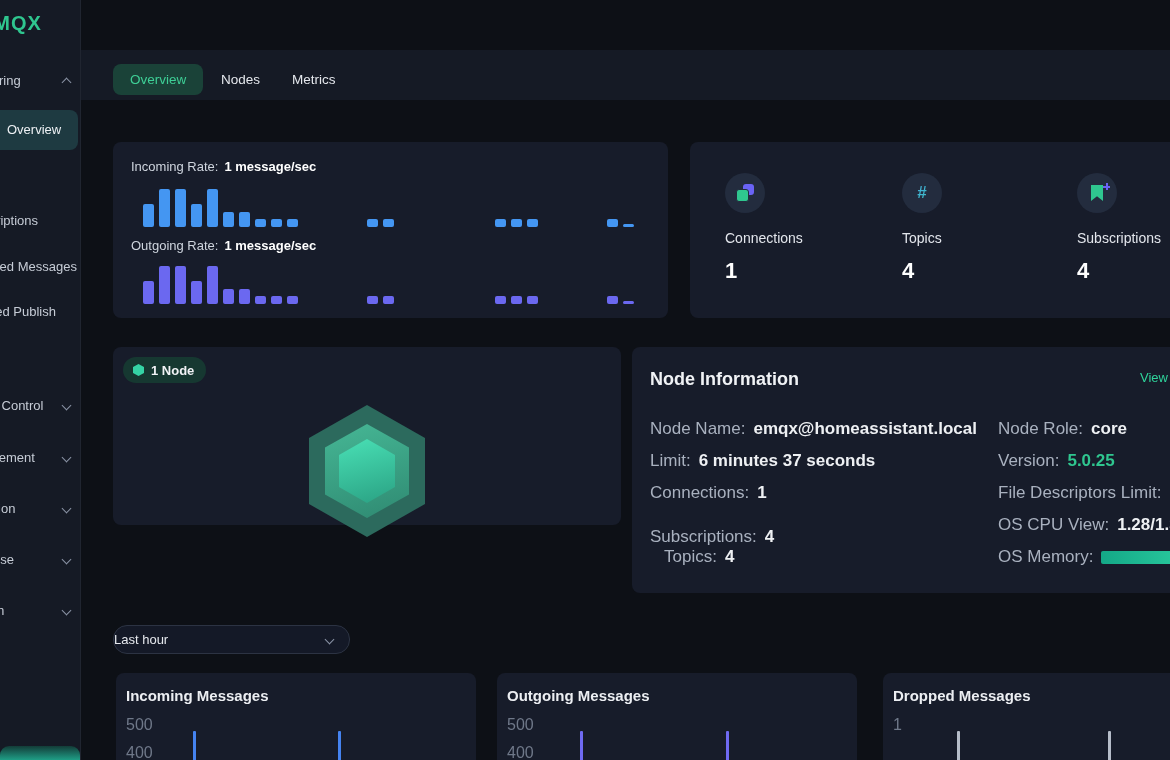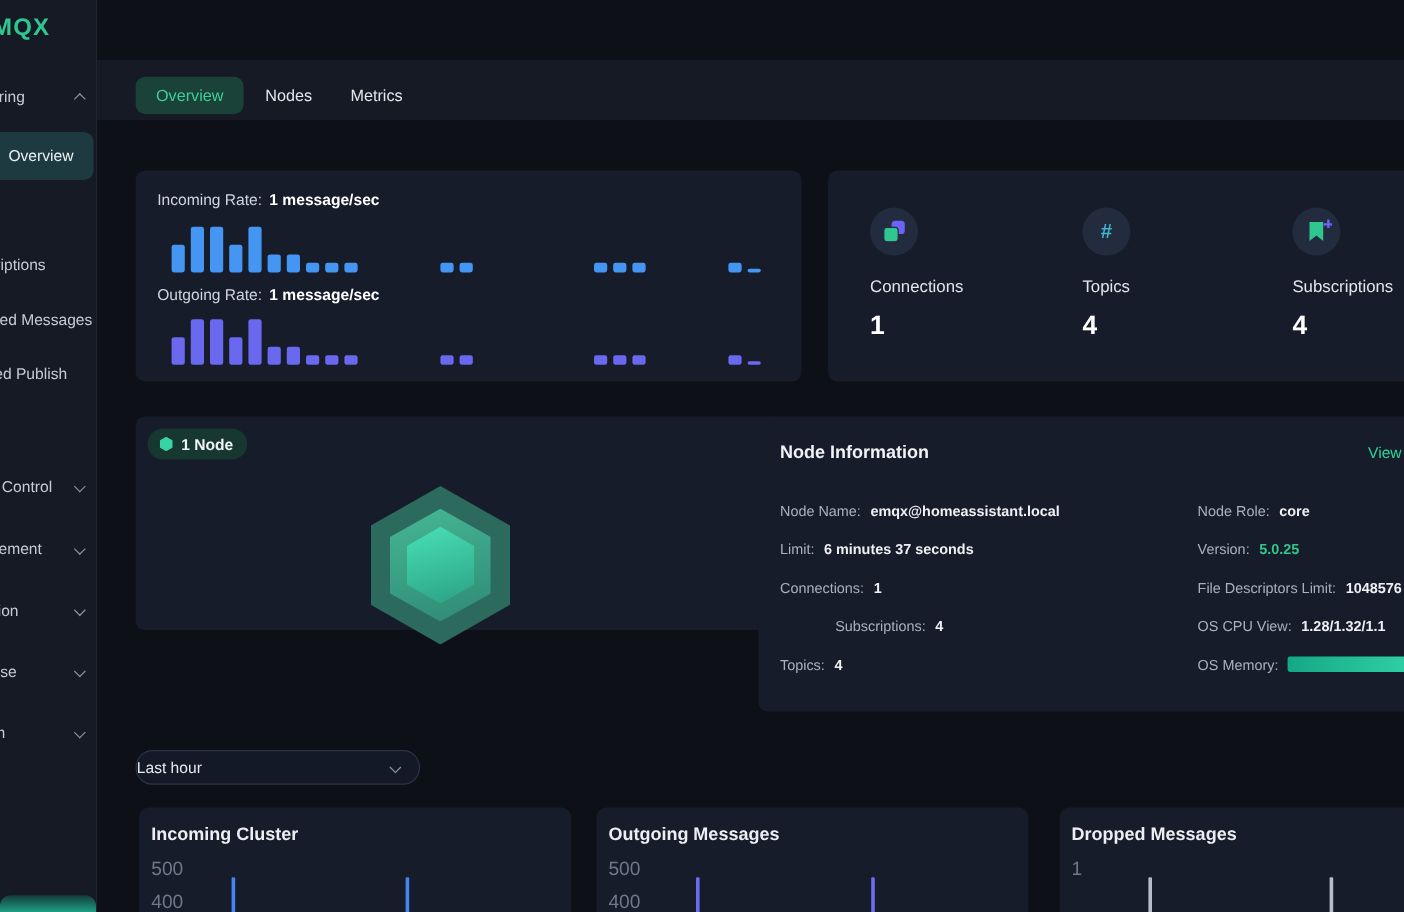--- a/index.html
+++ b/index.html
@@ -58,23 +58,23 @@
   .bm-plus:after{left:0;top:2.5px;width:7px;height:2px;}
   
   .node-badge{position:absolute;left:10px;top:10px;height:26px;padding:0 12px 0 10px;background:#163831;border-radius:14px;
               display:flex;align-items:center;gap:7px;font-size:13px;font-weight:600;color:#f0f2f5;}
   .hex{clip-path:polygon(50% 0,100% 25%,100% 75%,50% 100%,0 75%,0 25%);}
   .badge-hex{width:11px;height:12px;background:#35d3a5;}
   .hex-outer{position:absolute;left:196px;top:58px;width:116px;height:132px;background:#2c6a5d;}
   .hex-mid{position:absolute;left:212px;top:77px;width:84px;height:94px;background:linear-gradient(165deg,#46b795,#2f8a72);}
   .hex-inner{position:absolute;left:226px;top:92px;width:56px;height:64px;background:linear-gradient(165deg,#49e0b5,#2aa183);}
   
-  .info-title{position:absolute;left:18px;top:22px;font-size:15px;font-weight:600;color:#f0f2f5;}
+  .info-title{position:absolute;left:18px;top:22px;font-size:18px;font-weight:600;color:#f0f2f5;}
   .view-link{position:absolute;right:24px;top:23px;font-size:13px;color:#2fd39b;cursor:pointer;white-space:nowrap;}
-  .info-row{position:absolute;font-size:12px;white-space:nowrap;}
+  .info-row{position:absolute;font-size:17px;white-space:nowrap;}
   .info-row .k{color:#a9b1bf;}
   .info-row .v{color:#eef0f3;font-weight:600;margin-left:8px;}
   .info-row .v.green{color:#2fc68f;}
   .mem-bar{display:inline-block;vertical-align:-2px;margin-left:8px;width:100px;height:13px;border-radius:2px;
            background:linear-gradient(90deg,#14a887,#2ed0a2);}
   
   .select{position:absolute;left:113px;top:625px;width:235px;height:27px;background:#141927;border:1px solid #2c3343;
           border-radius:14px;display:flex;align-items:center;font-size:13px;color:#e6e9ee;cursor:pointer;}
   .select .txt{}
   .select .chev{position:absolute;right:16px;top:10px;}
@@ -241,64 +241,64 @@
         <div class="bm-ic">
             <div class="bm-flag"></div>
             <div class="bm-plus"></div>
           </div>
       </div>
       <div class="stat-label">Subscriptions</div>
       <div class="stat-value">4</div>
     </div>
   </div>
 
-  <div class="card" style="left:113px;top:347px;width:508px;height:178px;padding-left:32px;">
+  <div class="card" style="left:113px;top:347px;width:508px;height:178px;">
     <div class="node-badge">
       <span class="badge-hex hex"></span>
       <span>1 Node</span>
     </div>
     <div class="hex-outer hex"></div>
     <div class="hex-mid hex"></div>
     <div class="hex-inner hex"></div>
   </div>
 
   <div class="card" style="left:632px;top:347px;width:560px;height:246px;">
     <div class="info-title">Node Information</div>
     <div class="view-link">View</div>
 
     <div class="info-row" style="left:18px;top:72px;">
       <span class="k">Node Name:</span><span class="v">emqx@homeassistant.local</span></div>
     <div class="info-row" style="left:18px;top:104px;">
       <span class="k">Limit:</span><span class="v">6 minutes 37 seconds</span></div>
     <div class="info-row" style="left:18px;top:136px;">
       <span class="k">Connections:</span><span class="v">1</span></div>
-    <div class="info-row" style="left:18px;top:168px;margin-left:46px;">
+    <div class="info-row" style="left:18px;top:180px;">
       <span class="k">Subscriptions:</span><span class="v">4</span></div>
-    <div class="info-row" style="left:18px;top:200px;">
+    <div class="info-row" style="left:32px;top:200px;">
       <span class="k">Topics:</span><span class="v">4</span></div>
 
     <div class="info-row" style="left:366px;top:72px;">
       <span class="k">Node Role:</span><span class="v">core</span></div>
     <div class="info-row" style="left:366px;top:104px;">
       <span class="k">Version:</span><span class="v green">5.0.25</span></div>
     <div class="info-row" style="left:366px;top:136px;">
       <span class="k">File Descriptors Limit:</span><span class="v">1048576</span></div>
     <div class="info-row" style="left:366px;top:168px;">
       <span class="k">OS CPU View:</span><span class="v">1.28/1.32/1.1</span></div>
     <div class="info-row" style="left:366px;top:200px;">
       <span class="k">OS Memory:</span><span class="mem-bar"></span></div>
   </div>
 
   <div class="select">
     <span class="txt">Last hour</span>
     <span class="chev"></span>
   </div>
 
   <div class="card mini" style="left:116px;top:673px;width:360px;height:120px;">
-    <div class="mini-title">Incoming Cluster</div>
+    <div class="mini-title">Incoming Messages</div>
     <div class="yticks">
         <div class="ytick" style="top: 43px;">500</div>
         <div class="ytick" style="top: 71px;">400</div>
       </div>
   <div class="spike" style="left: 77px; background: rgb(69, 131, 240);"></div>
       <div class="spike" style="left: 222px; background: rgb(69, 131, 240);"></div>
     </div>
   <div class="card mini" style="left:497px;top:673px;width:360px;height:120px;">
     <div class="mini-title">Outgoing Messages</div>
     <div class="yticks">

